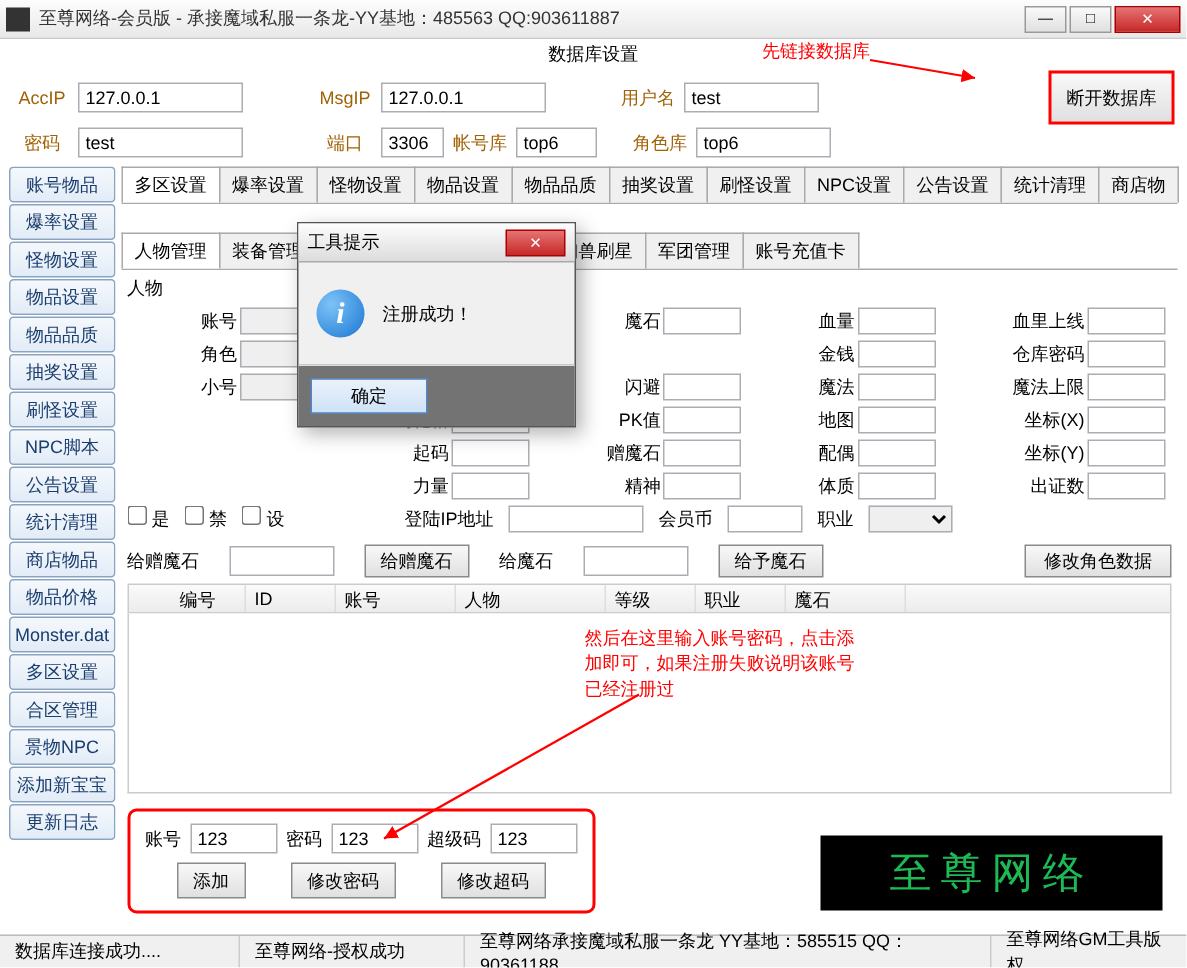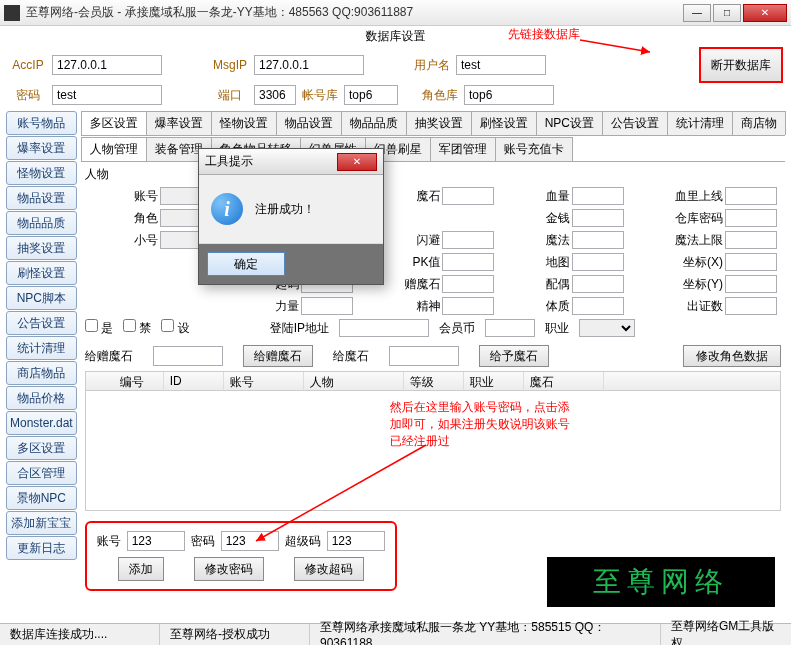--- a/index.html
+++ b/index.html
@@ -23,21 +23,21 @@
 .btn-red-border { border: 2px solid #f00; }
 
 .main { display: flex; height: 544px; padding: 4px 6px 0 6px; gap: 4px; }
 .sidebar { width: 142px; display: flex; flex-direction: column; gap: 1px; overflow-y: auto; }
 .side-btn { height: 24px; border: 1px solid #8aa3c0; background: linear-gradient(#f4f8fc,#e2ecf7); color: #1a3d6d; font-size: 12px; cursor: pointer; display: flex; align-items: center; justify-content: center; border-radius: 3px; }
 
 .content { flex: 1; display: flex; flex-direction: column; }
 .tabs-row { display: flex; border-bottom: 1px solid #aaa; }
 .tab { padding: 3px 8px; border: 1px solid #aaa; border-bottom: none; background: #f0f0f0; font-size: 12px; cursor: pointer; margin-right: -1px; white-space: nowrap; }
 .tab.active { background: #fff; position: relative; z-index: 1; }
-.subtabs-row { display: flex; margin-top: 1px; border-bottom: 1px solid #aaa; }
+.subtabs-row { display: flex; margin-top: 19px; border-bottom: 1px solid #aaa; }
 
 .char-area { padding: 4px; position: relative; flex: 1; }
 .form-grid { display: grid; grid-template-columns: repeat(4, auto 52px) auto 56px; gap: 4px 2px; align-items: center; }
 .form-grid label { font-size: 12px; text-align: right; white-space: nowrap; }
 .form-grid input, .combo { border: 1px solid #abadb3; height: 18px; font-size: 12px; width: 52px; padding: 0 2px; }
 .combo { width: 52px; }
 
 .checks-row { display: flex; gap: 10px; padding: 4px 0; align-items: center; font-size: 12px; }
 .action-row { display: flex; gap: 20px; padding: 4px 0; align-items: center; }
 .action-row label { font-size: 12px; }

